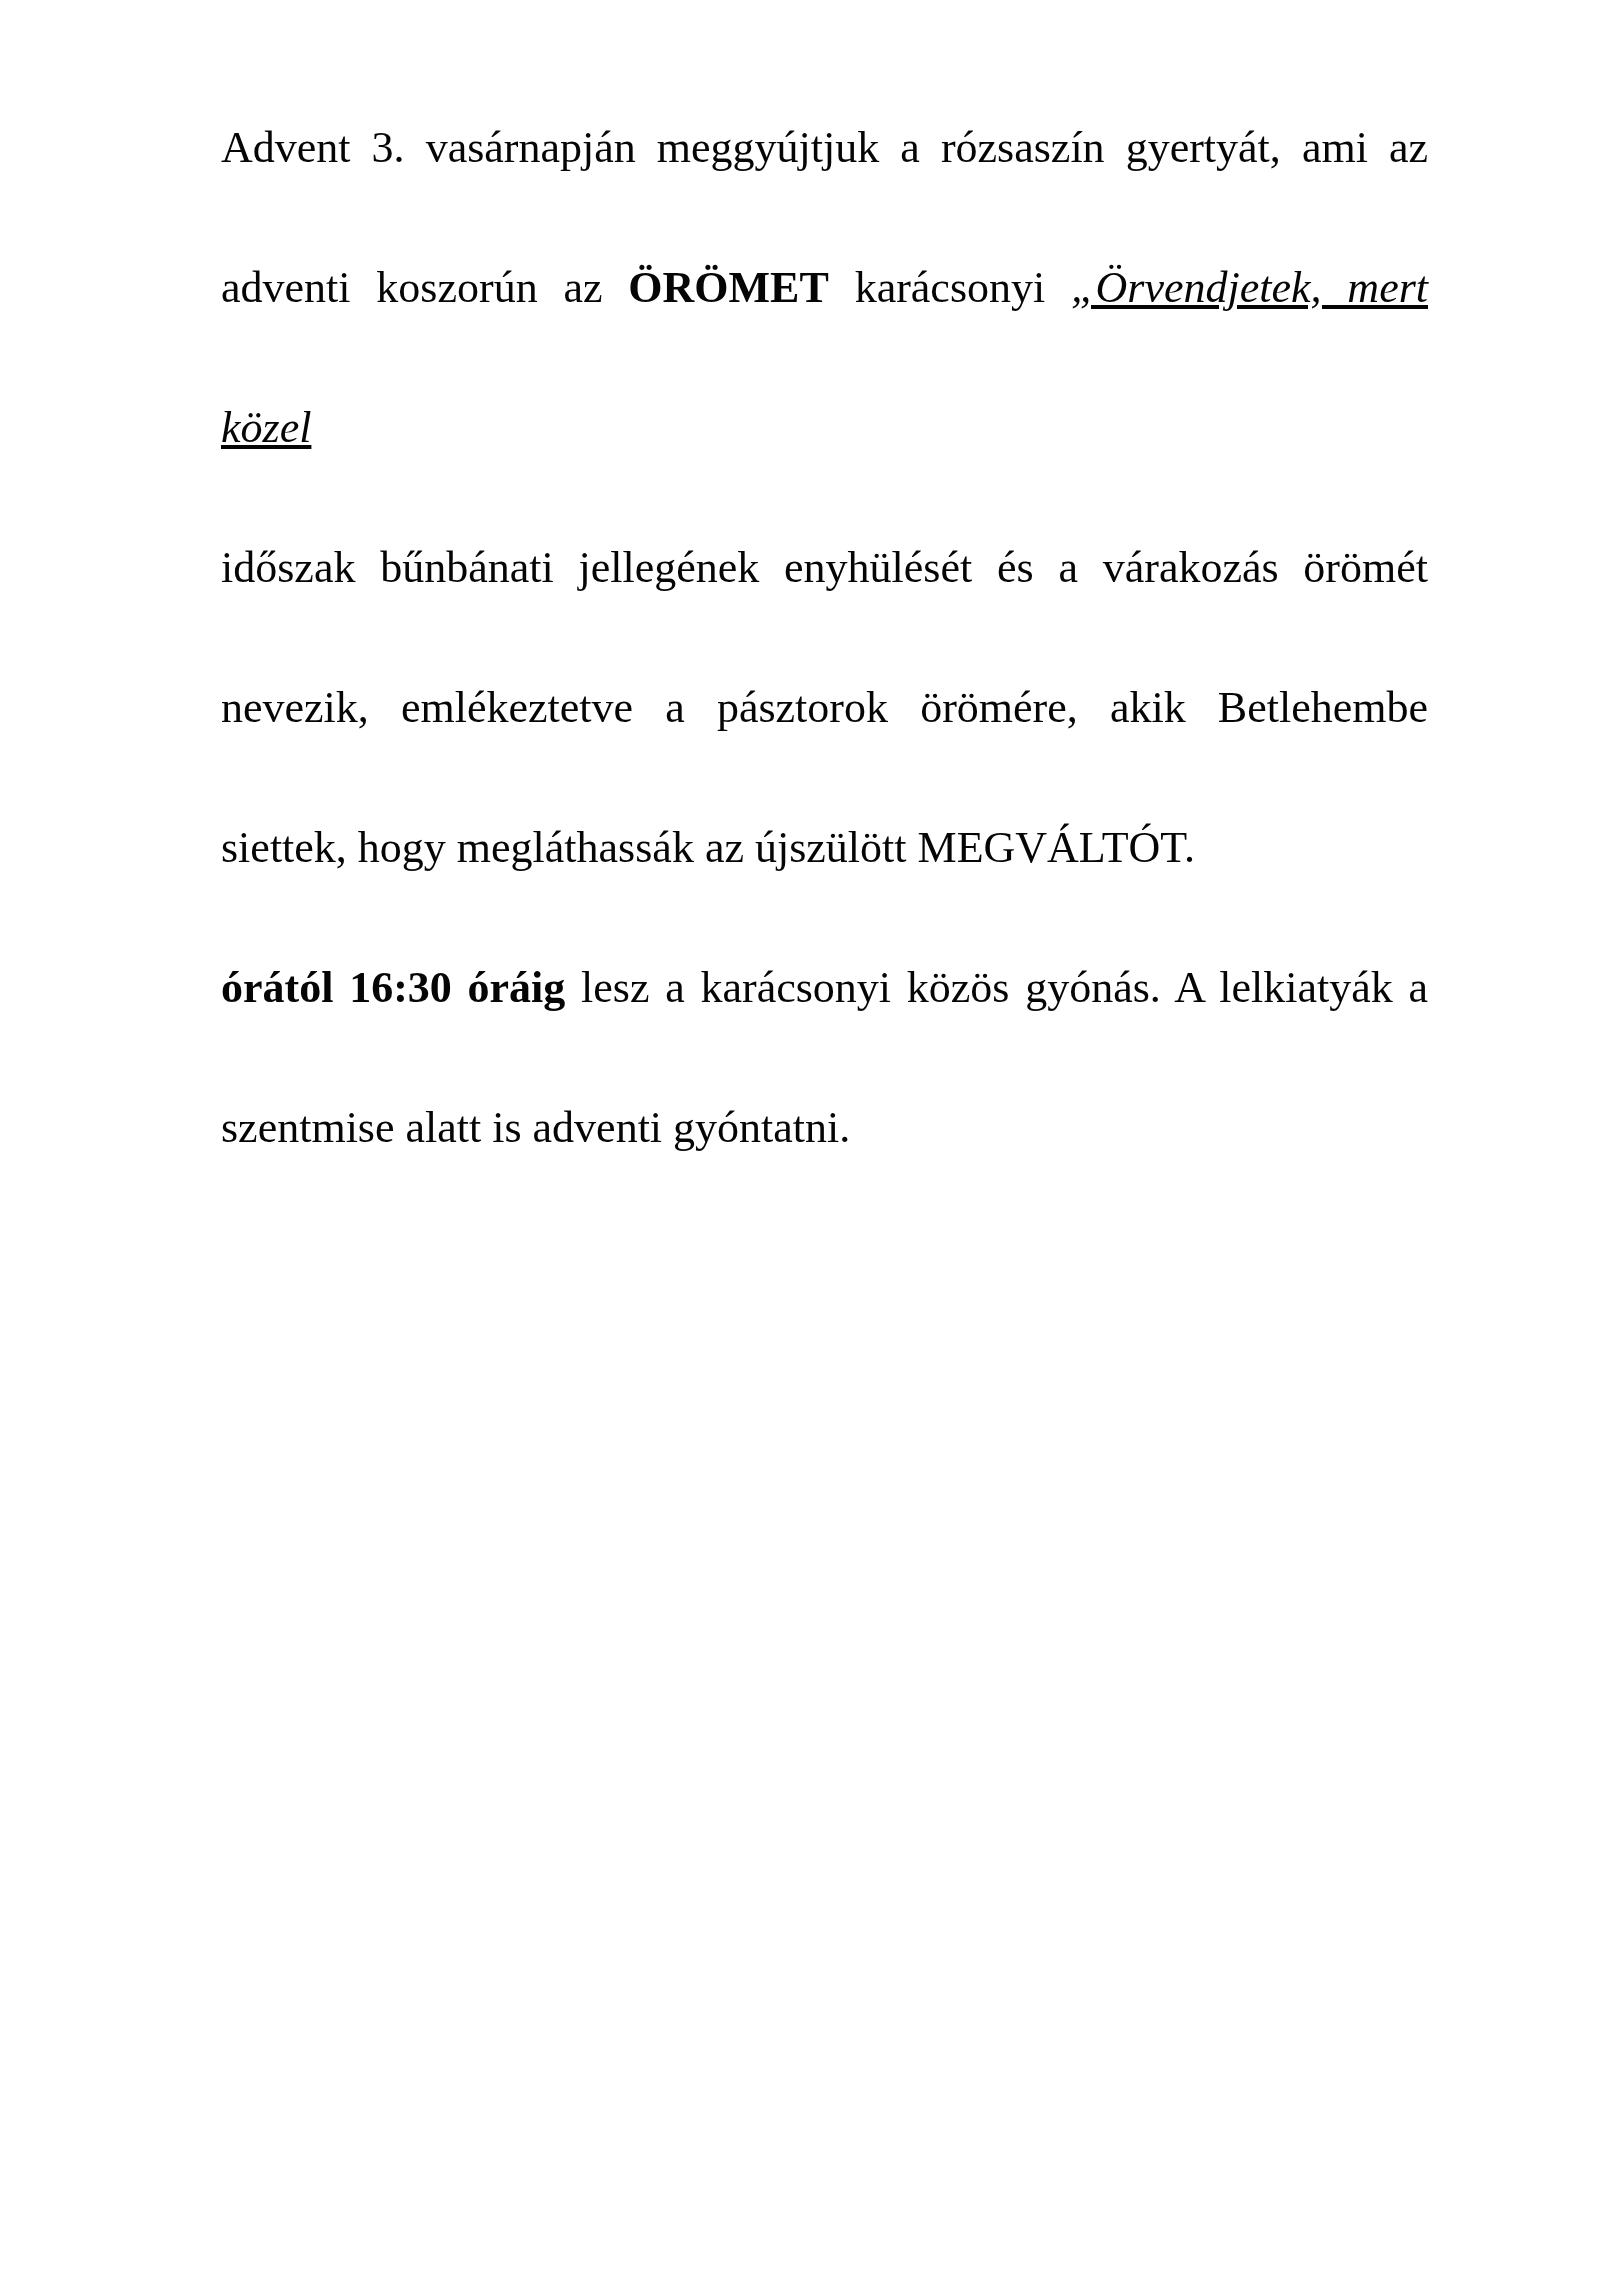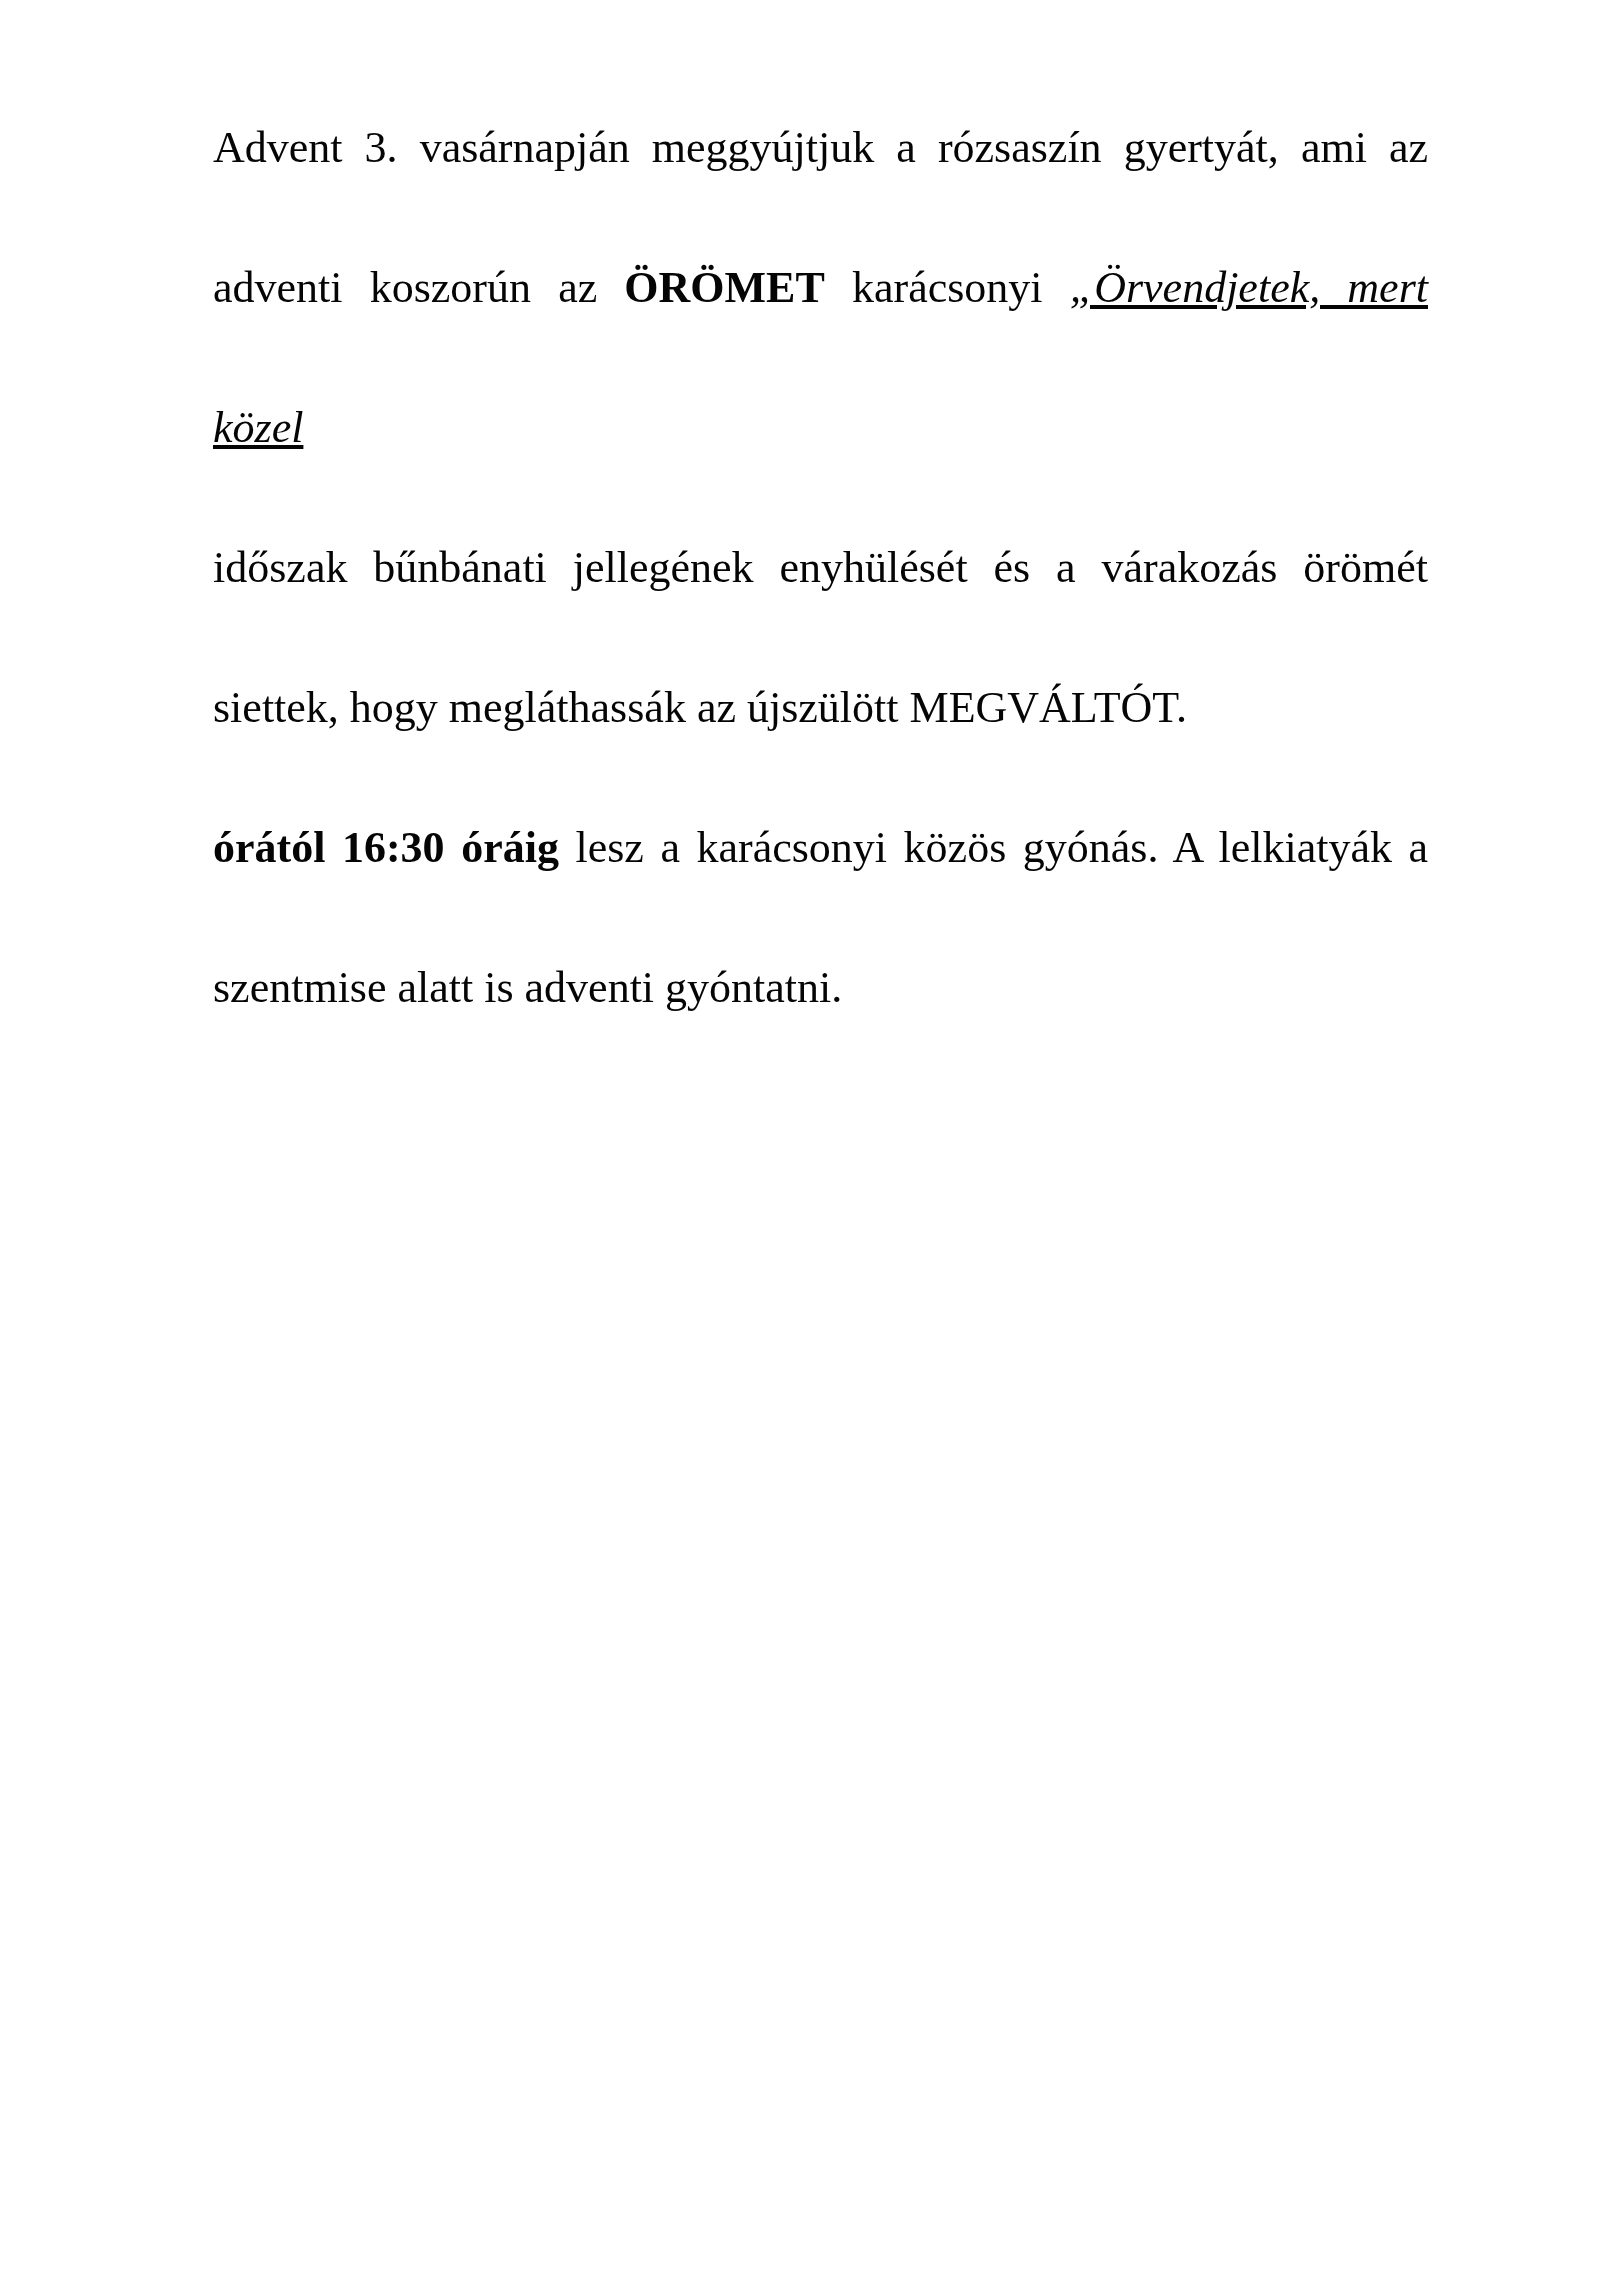--- a/index.html
+++ b/index.html
@@ -23,39 +23,41 @@
       margin: 0;
       padding: 0;
       font-size: 44px;
       line-height: 140px;
       color: #050505;
     }
     .line {
       display: block;
       text-align: justify;
       text-align-last: justify;
+      margin-left: 8px;
       -moz-text-align-last: justify;
     }
     .line.last {
       text-align-last: left;
       -moz-text-align-last: left;
     }
     .run-normal { font-weight: 400; font-style: normal; }
     .run-bold   { font-weight: 700; font-style: normal; }
     .run-italic { font-weight: 400; font-style: italic; text-decoration: underline; }
   </style>
 </head>
 <body>
 
 <div class="page">
   <div class="text-block" id="text-block">
       <p class="para">
         <span class="line"><span class="run-normal">Advent 3. vasárnapján meggyújtjuk a rózsaszín gyertyát, ami az</span></span>
         <span class="line"><span class="run-normal">adventi koszorún az </span><span class="run-bold">ÖRÖMET</span><span class="run-normal"> karácsonyi </span><span class="run-italic">„Örvendjetek, mert közel</span></span>
         <span class="line"><span class="run-normal">időszak bűnbánati jellegének enyhülését és a várakozás örömét</span></span>
+        <span class="line"><span class="run-normal">nevezik, emlékeztetve a pásztorok örömére, akik Betlehembe</span></span>
         <span class="line last"><span class="run-normal">siettek, hogy megláthassák az újszülött MEGVÁLTÓT.</span></span>
       </p>
       <p class="para">
         <span class="line"><span class="run-bold">órától 16:30 óráig</span><span class="run-normal"> lesz a karácsonyi közös gyónás. A lelkiatyák a</span></span>
         <span class="line last"><span class="run-normal">szentmise alatt is adventi gyóntatni.</span></span>
       </p>
     </div>
 </div>
 
 

